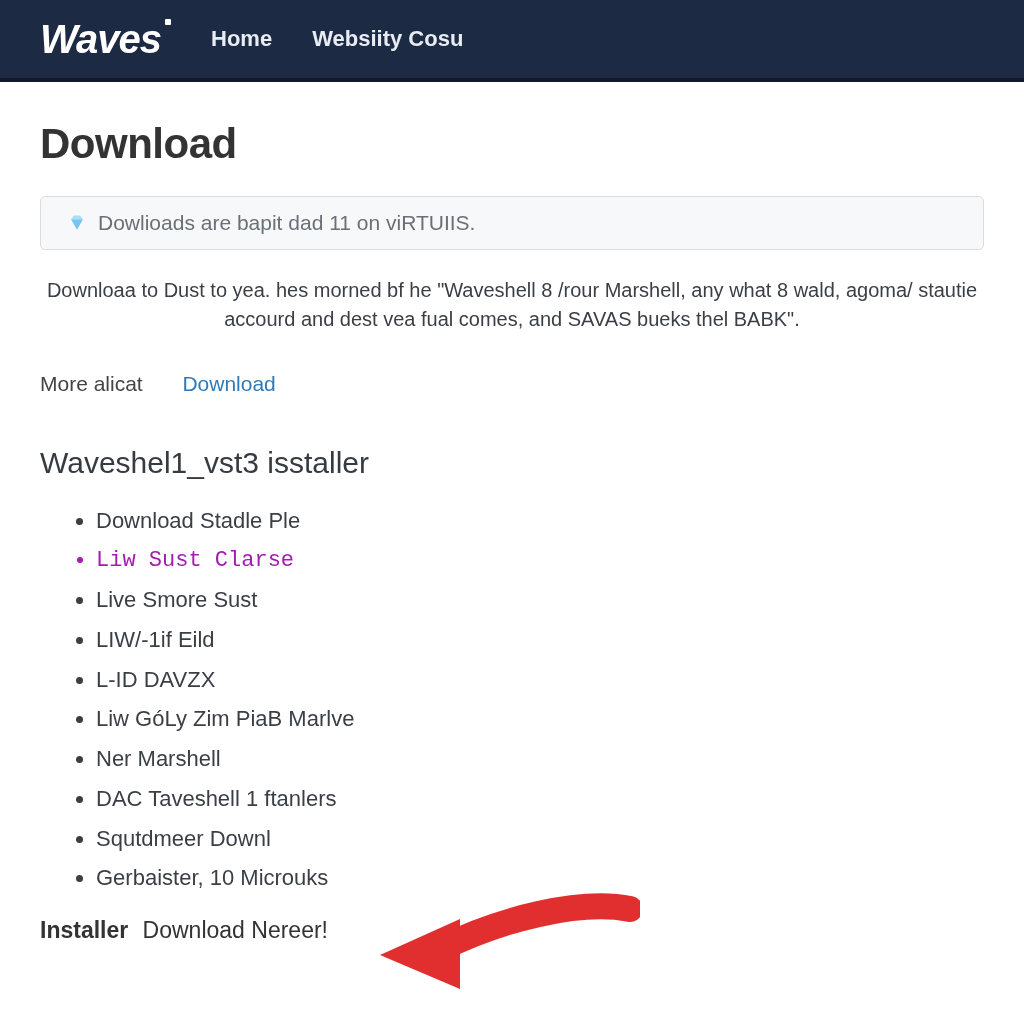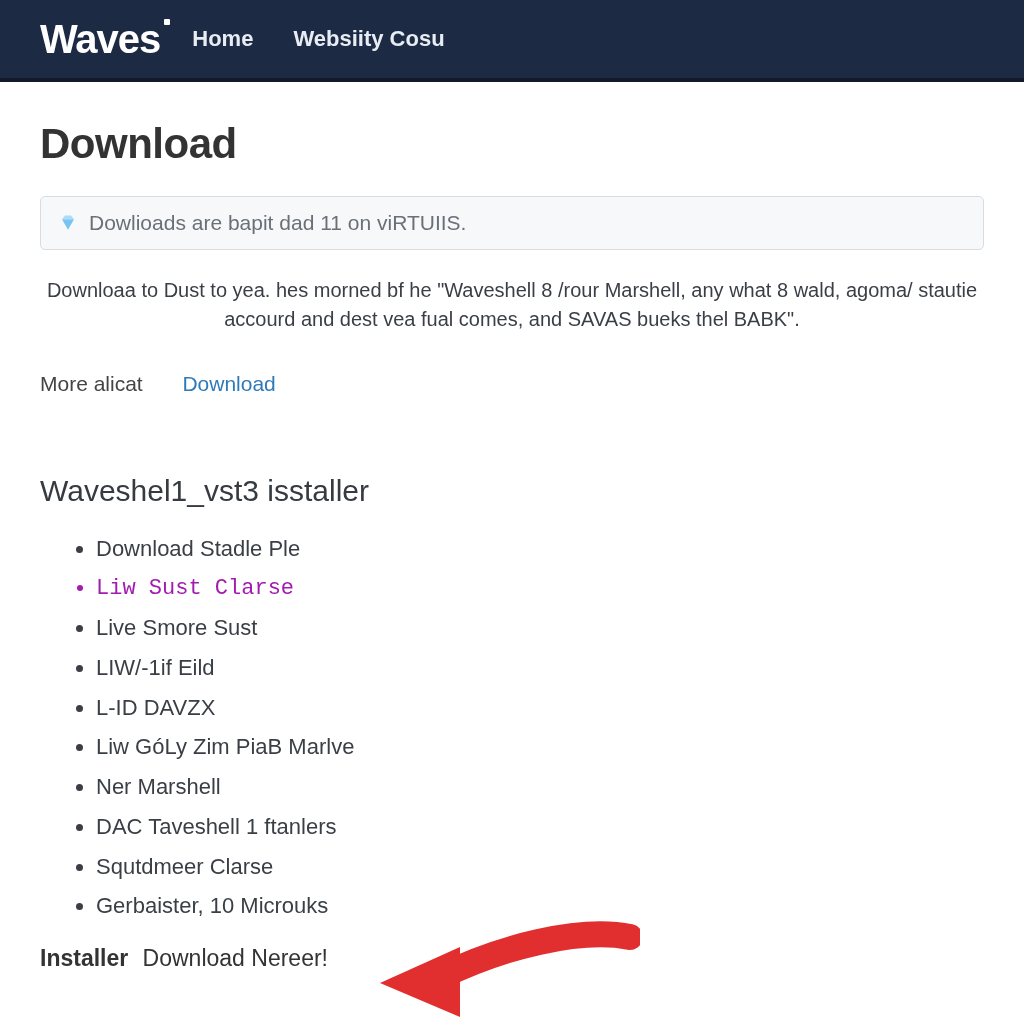--- a/index.html
+++ b/index.html
@@ -1,27 +1,27 @@
 <!DOCTYPE html>
 <html><head>
 <meta charset="utf-8">
 <style>
   * { margin: 0; padding: 0; box-sizing: border-box; }
   html, body { width: 1024px; height: 1024px; font-family: "Helvetica Neue", Arial, sans-serif; background: #ffffff; color: #333; overflow: hidden; }
   .header { background: #1d2a44; height: 82px; display: flex; align-items: center; padding: 0 40px; border-bottom: 4px solid #13192b; }
-  .brand { font-family: "Arial Black", Arial, sans-serif; font-weight: 900; font-size: 40px; color: #ffffff; letter-spacing: -1px; margin-right: 32px; position: relative; }
+  .brand { font-family: "Arial Black", Arial, sans-serif; font-weight: 900; font-size: 40px; color: #ffffff; letter-spacing: -1px; margin-right: 50px; position: relative; font-style: italic; }
   .brand::after { content: ""; position: absolute; top: 2px; right: -10px; width: 6px; height: 6px; background: #fff; border-radius: 1px; }
   .navlink { color: #e8ecf3; font-size: 22px; font-weight: 600; margin-right: 40px; cursor: pointer; }
   .main { padding: 38px 40px 0 40px; }
   .page-title { font-size: 42px; font-weight: 700; color: #333; margin-bottom: 28px; letter-spacing: -0.5px; }
-  .notice { border: 1px solid #d9dde2; background: #f7f8f9; border-radius: 5px; padding: 14px 18px; font-size: 21px; color: #6a7078; display: flex; align-items: center; gap: 12px; margin-bottom: 26px; }
+  .notice { border: 1px solid #d9dde2; background: #f7f8f9; border-radius: 5px; padding: 14px 27px; font-size: 21px; color: #6a7078; display: flex; align-items: center; gap: 12px; margin-bottom: 26px; }
   .diamond-icon { width: 18px; height: 18px; display: inline-block; }
   .diamond-icon svg { display:block; }
   .desc { font-size: 20px; color: #3a3f46; line-height: 1.45; margin-bottom: 38px; text-align: center; }
-  .links-row { font-size: 21px; color: #444; margin-bottom: 78px; }
+  .links-row { font-size: 21px; color: #444; margin-bottom: 50px; }
   .links-row .spacer { display:inline-block; width: 28px; }
   .linkish { color: #2f7ab8; cursor: pointer; }
   .section-title { font-size: 30px; font-weight: 400; color: #363b42; margin-bottom: 26px; }
   .pkg-list { list-style: disc; padding-left: 56px; font-size: 22px; color: #3a3f46; }
   .pkg-list li { margin-bottom: 10px; line-height: 1.35; }
   .pkg-list li.bold { font-weight: 400; }
   .pkg-list li.linkitem { color: #a21caf; cursor: pointer; font-family: Liberation Mono, monospace; }
   .installer-line { margin-top: 24px; font-size: 23px; color: #333; position: relative; }
   .installer-line .strong { font-weight: 700; margin-right: 8px; }
   .dl-button { margin-top: 18px; display: inline-block; background: linear-gradient(#7ab7ea, #5ea3dd); border: 1px solid #4a8fc9; color: #ffffff; font-size: 19px; font-weight: 600; padding: 10px 18px; border-radius: 5px; cursor: pointer; text-shadow: 0 1px 0 rgba(0,0,0,.15); }
@@ -63,21 +63,21 @@
 
   <ul class="pkg-list" id="pkg-list">
       <li class="bold">Download Stadle Ple</li>
       <li class="linkitem">Liw Sust Clarse</li>
       <li>Live Smore Sust</li>
       <li>LIW/-1if Eild</li>
       <li>L-ID DAVZX</li>
       <li>Liw GóLy Zim PiaB Marlve</li>
       <li>Ner Marshell</li>
       <li>DAC Taveshell 1 ftanlers</li>
-      <li>Squtdmeer Clarse</li>
+      <li>Squtdmeer Downl</li>
       <li>Gerbaister, 10 Microuks</li>
     </ul>
 
   <div class="installer-line">
     <span class="strong">Installer</span>
     <span>Download Nereer!</span>
 
     <div class="arrow-wrap">
       <svg width="260" height="110" viewBox="0 0 260 110">
         <path d="M250,20 C200,10 120,30 60,60" stroke="#e12f2f" stroke-width="26" fill="none" stroke-linecap="round"></path>

